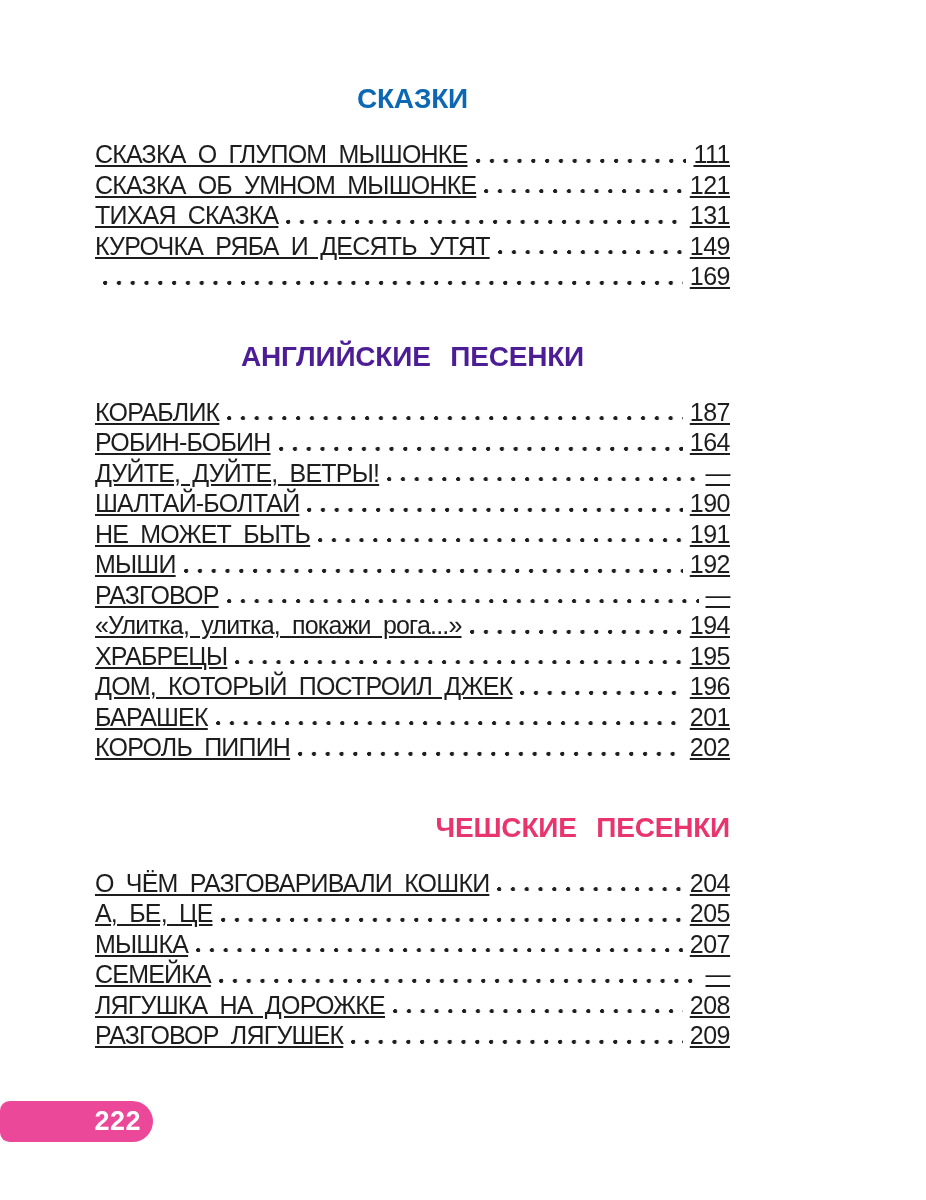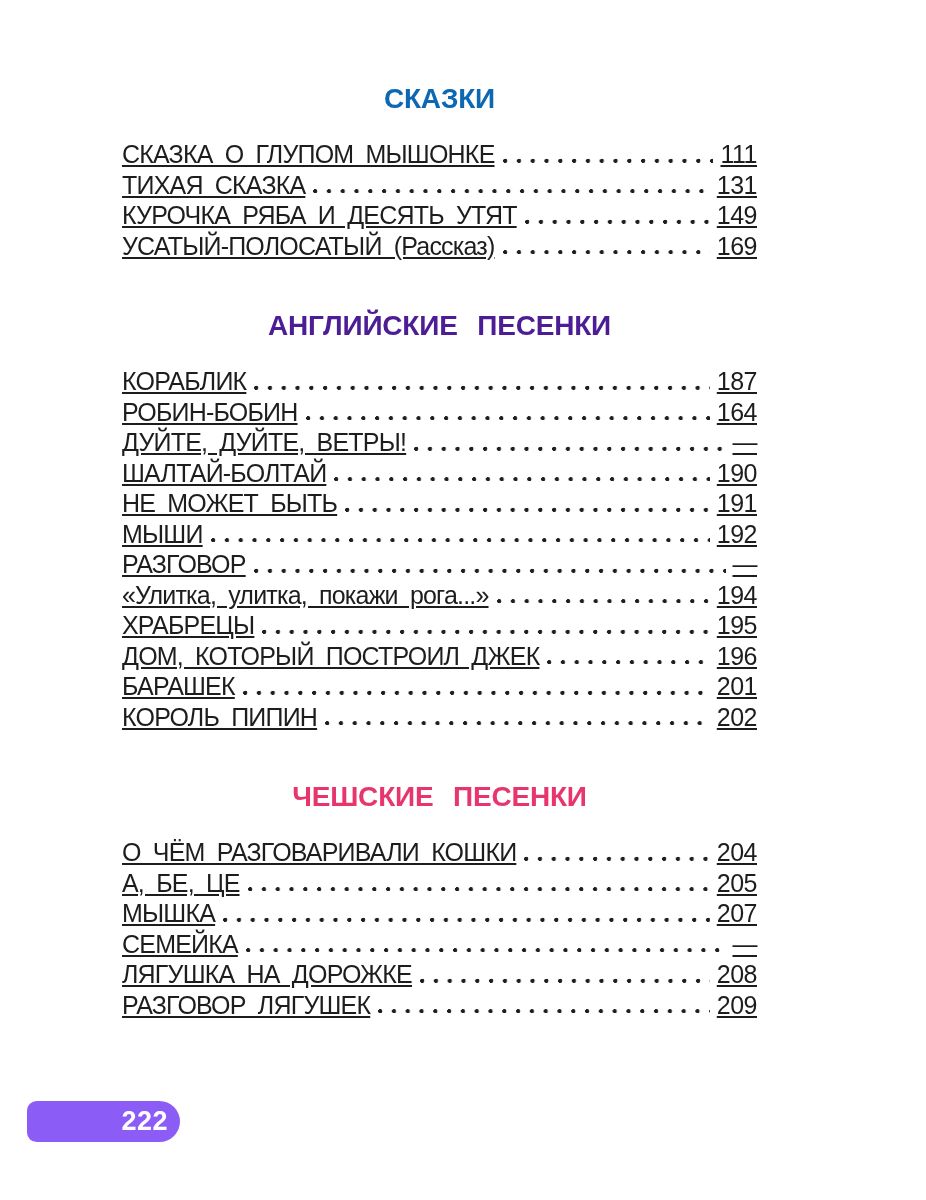--- a/index.html
+++ b/index.html
@@ -9,21 +9,20 @@
   }
   .page {
     position: relative;
     width: 820px;
     height: 1200px;
     background: #ffffff;
     overflow: hidden;
     font-family: "Liberation Sans", "DejaVu Sans", sans-serif;
     color: var(--text, #1d1d1d);
     box-sizing: border-box;
-    margin-left: 27px;
   }
   .toc-wrap {
     padding: 82px 90px 0 95px;
   }
   section.toc-section { margin: 0; }
   section.toc-section + section.toc-section { margin-top: 48px; }
   section.toc-section:nth-child(3) { margin-top: 42px; }
 
   .section-title {
     margin: 0;
@@ -85,31 +84,35 @@
   <main class="toc-wrap" id="toc-sections">
       <section class="toc-section">
         <h2 class="section-title" style="color: rgb(13, 104, 180);">СКАЗКИ</h2>
         <div class="toc">
           <div class="toc-row">
             <span class="entry-title">СКАЗКА О ГЛУПОМ МЫШОНКЕ</span>
             <span class="leader"></span>
             <span class="entry-page">111</span>
           </div>
           <div class="toc-row">
+            <span class="entry-title">СКАЗКА ОБ УМНОМ МЫШОНКЕ</span>
+            <span class="leader"></span>
+            <span class="entry-page">121</span>
+          </div>
+          <div class="toc-row">
             <span class="entry-title">ТИХАЯ СКАЗКА</span>
             <span class="leader"></span>
             <span class="entry-page">131</span>
           </div>
           <div class="toc-row">
             <span class="entry-title">КУРОЧКА РЯБА И ДЕСЯТЬ УТЯТ</span>
             <span class="leader"></span>
             <span class="entry-page">149</span>
           </div>
           <div class="toc-row">
-            <span class="entry-title">УСАТЫЙ-ПОЛОСАТЫЙ (Рассказ)</span>
             <span class="leader"></span>
             <span class="entry-page">169</span>
           </div>
         </div>
       </section>
       <section class="toc-section">
         <h2 class="section-title" style="color: #4c1d95;">АНГЛИЙСКИЕ ПЕСЕНКИ</h2>
         <div class="toc">
           <div class="toc-row">
             <span class="entry-title">КОРАБЛИК</span>
@@ -167,21 +170,21 @@
             <span class="entry-page">201</span>
           </div>
           <div class="toc-row">
             <span class="entry-title">КОРОЛЬ ПИПИН</span>
             <span class="leader"></span>
             <span class="entry-page">202</span>
           </div>
         </div>
       </section>
       <section class="toc-section">
-        <h2 class="section-title" style="color: rgb(232, 53, 110);">ЧЕШСКИЕ ПЕСЕНКИ</h2>
+        <h2 class="section-title" style="color: rgb(232, 53, 110); text-align: right;">ЧЕШСКИЕ ПЕСЕНКИ</h2>
         <div class="toc">
           <div class="toc-row">
             <span class="entry-title">О ЧЁМ РАЗГОВАРИВАЛИ КОШКИ</span>
             <span class="leader"></span>
             <span class="entry-page">204</span>
           </div>
           <div class="toc-row">
             <span class="entry-title">А, БЕ, ЦЕ</span>
             <span class="leader"></span>
             <span class="entry-page">205</span>
@@ -202,14 +205,14 @@
             <span class="entry-page">208</span>
           </div>
           <div class="toc-row">
             <span class="entry-title">РАЗГОВОР ЛЯГУШЕК</span>
             <span class="leader"></span>
             <span class="entry-page">209</span>
           </div>
         </div>
       </section>
     </main>
-  <div class="page-badge" style="background: #8b5cf6; color: rgb(255, 255, 255);">222</div>
+  <div class="page-badge" style="background: #ec4899; color: rgb(255, 255, 255);">222</div>
 </div>
 
 </body></html>

